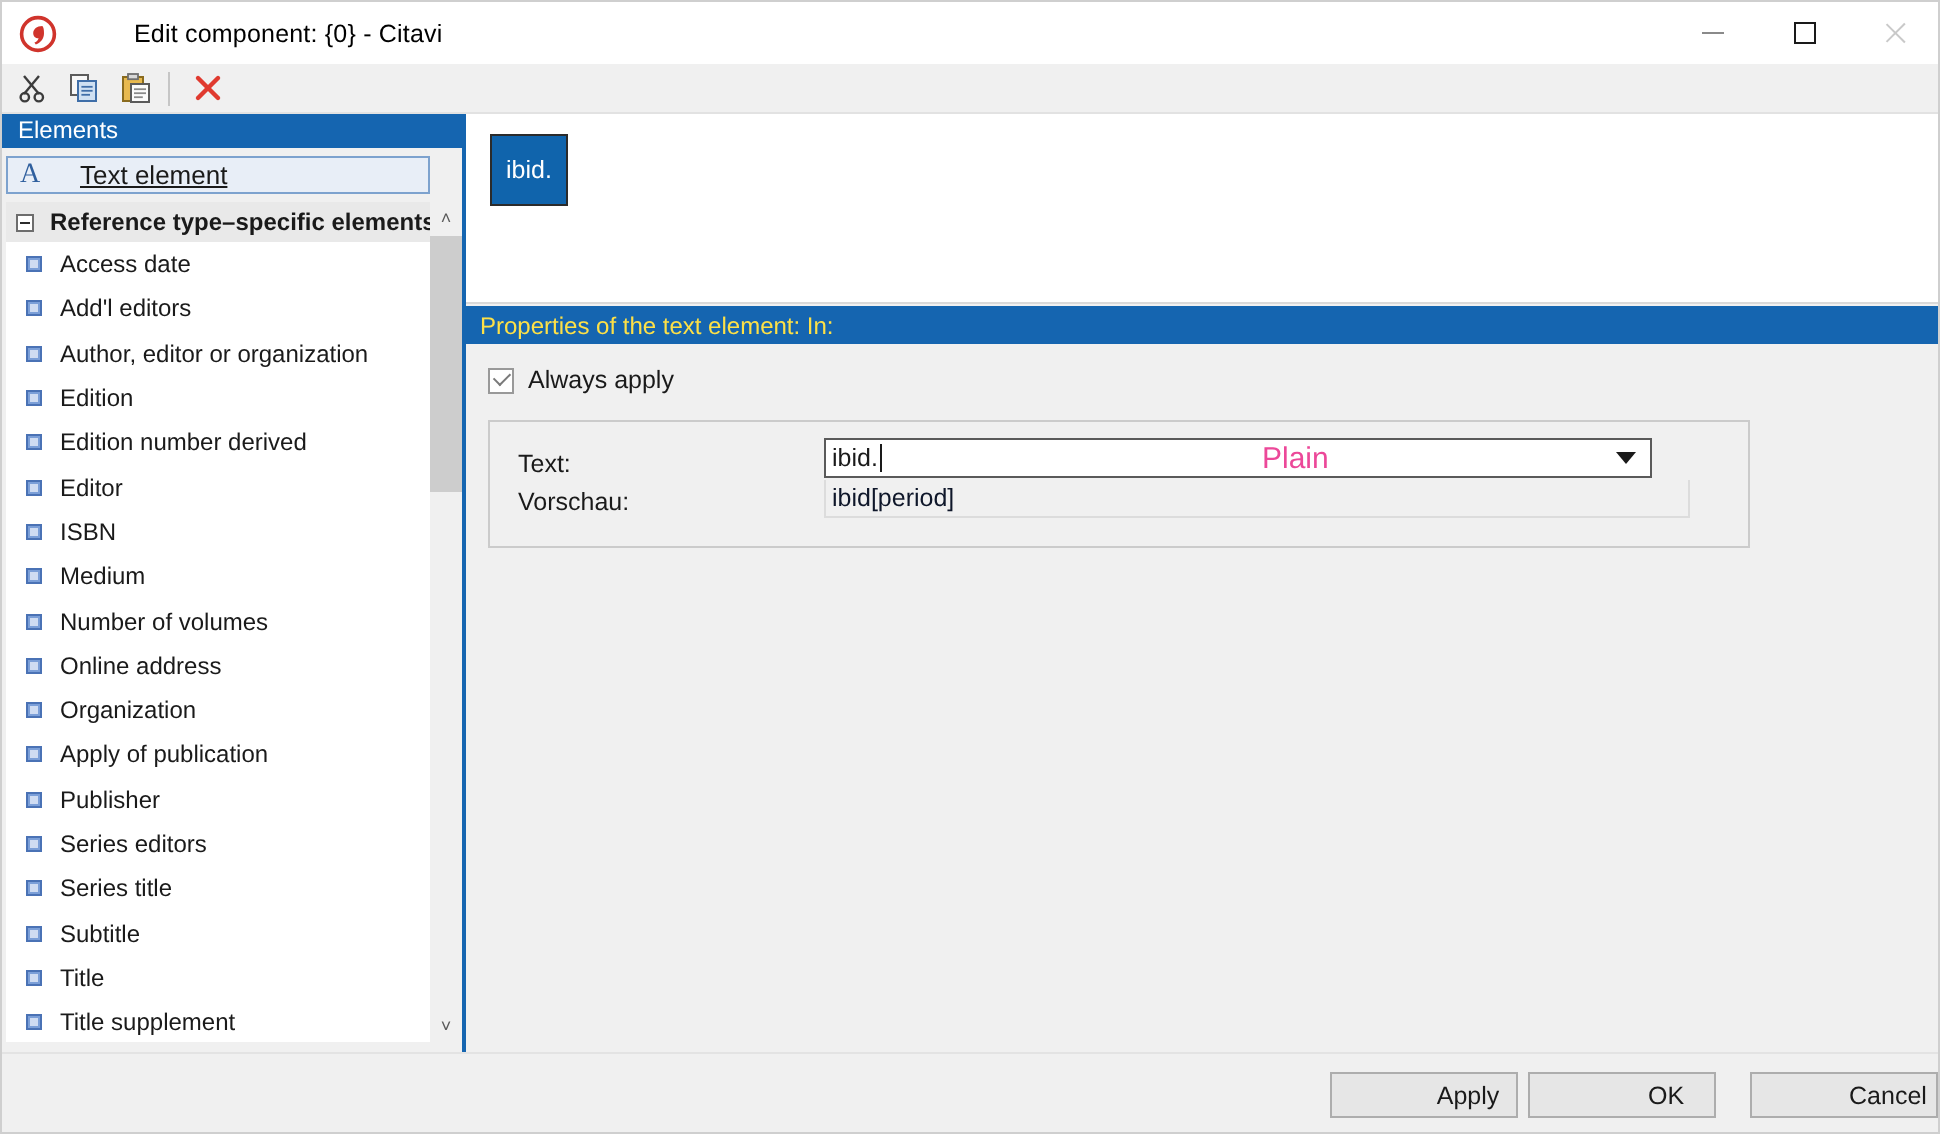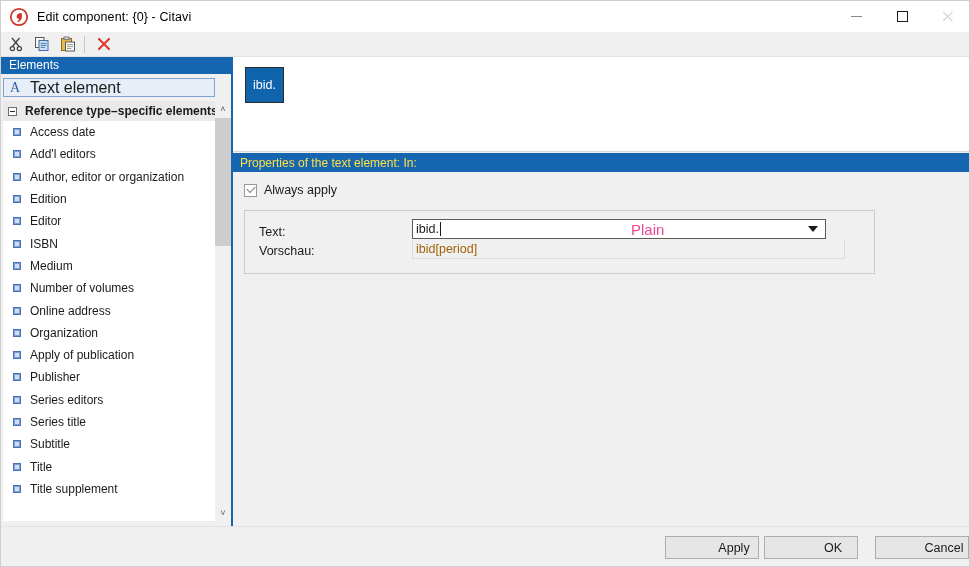--- a/index.html
+++ b/index.html
@@ -37,20 +37,21 @@
     margin-left: 7px;
     margin-right: 7px;
     flex: none;
     position: relative;
   }
   .title-text {
     font-size: 12.5px;
     color: #000000;
     letter-spacing: 0.1px;
     white-space: nowrap;
+    margin-left: 30px;
   }
   .win-controls {
     position: absolute;
     right: 0; top: 0;
     height: 31px;
     display: flex;
   }
   .win-btn {
     width: 46px;
     height: 31px;
@@ -153,23 +154,24 @@
   .sel-a {
     width: 18px;
     text-align: center;
     font-family: "Liberation Serif", serif;
     font-size: 14px;
     color: #2f5f9e;
     font-weight: 400;
     margin-left: 2px;
   }
   .sel-label {
-    font-size: 16px;
+    font-size: 13px;
     color: #1a1a1a;
-    margin-left: 6px;
+    margin-left: 16px;
+    text-decoration: underline;
   }
 
   .list-area {
     position: absolute;
     left: 2px; top: 27px;
     width: 212px;
     height: 420px;
     background: #ffffff;
     overflow: hidden;
   }
@@ -421,21 +423,21 @@
     width: 433px;
     height: 19px;
     background: #f0f0f0;
     border: 1px solid #dcdcdc;
     border-top: none;
     box-sizing: border-box;
     display: flex;
     align-items: center;
     padding-left: 3px;
     font-size: 12.5px;
-    color: #a16207;
+    color: #0f172a;
   }
 
   
   .bottom-bar {
     position: absolute;
     left: 0; bottom: 0;
     width: 970px;
     height: 40px;
     background: #f0f0f0;
     border-top: 1px solid #e3e3e3;
@@ -552,20 +554,24 @@
       <div class="list-item">
         <div class="bullet"></div>
         <div class="item-label">Author, editor or organization</div>
       </div>
       <div class="list-item">
         <div class="bullet"></div>
         <div class="item-label">Edition</div>
       </div>
       <div class="list-item">
         <div class="bullet"></div>
+        <div class="item-label">Edition number derived</div>
+      </div>
+      <div class="list-item">
+        <div class="bullet"></div>
         <div class="item-label">Editor</div>
       </div>
       <div class="list-item">
         <div class="bullet"></div>
         <div class="item-label">ISBN</div>
       </div>
       <div class="list-item">
         <div class="bullet"></div>
         <div class="item-label">Medium</div>
       </div>

